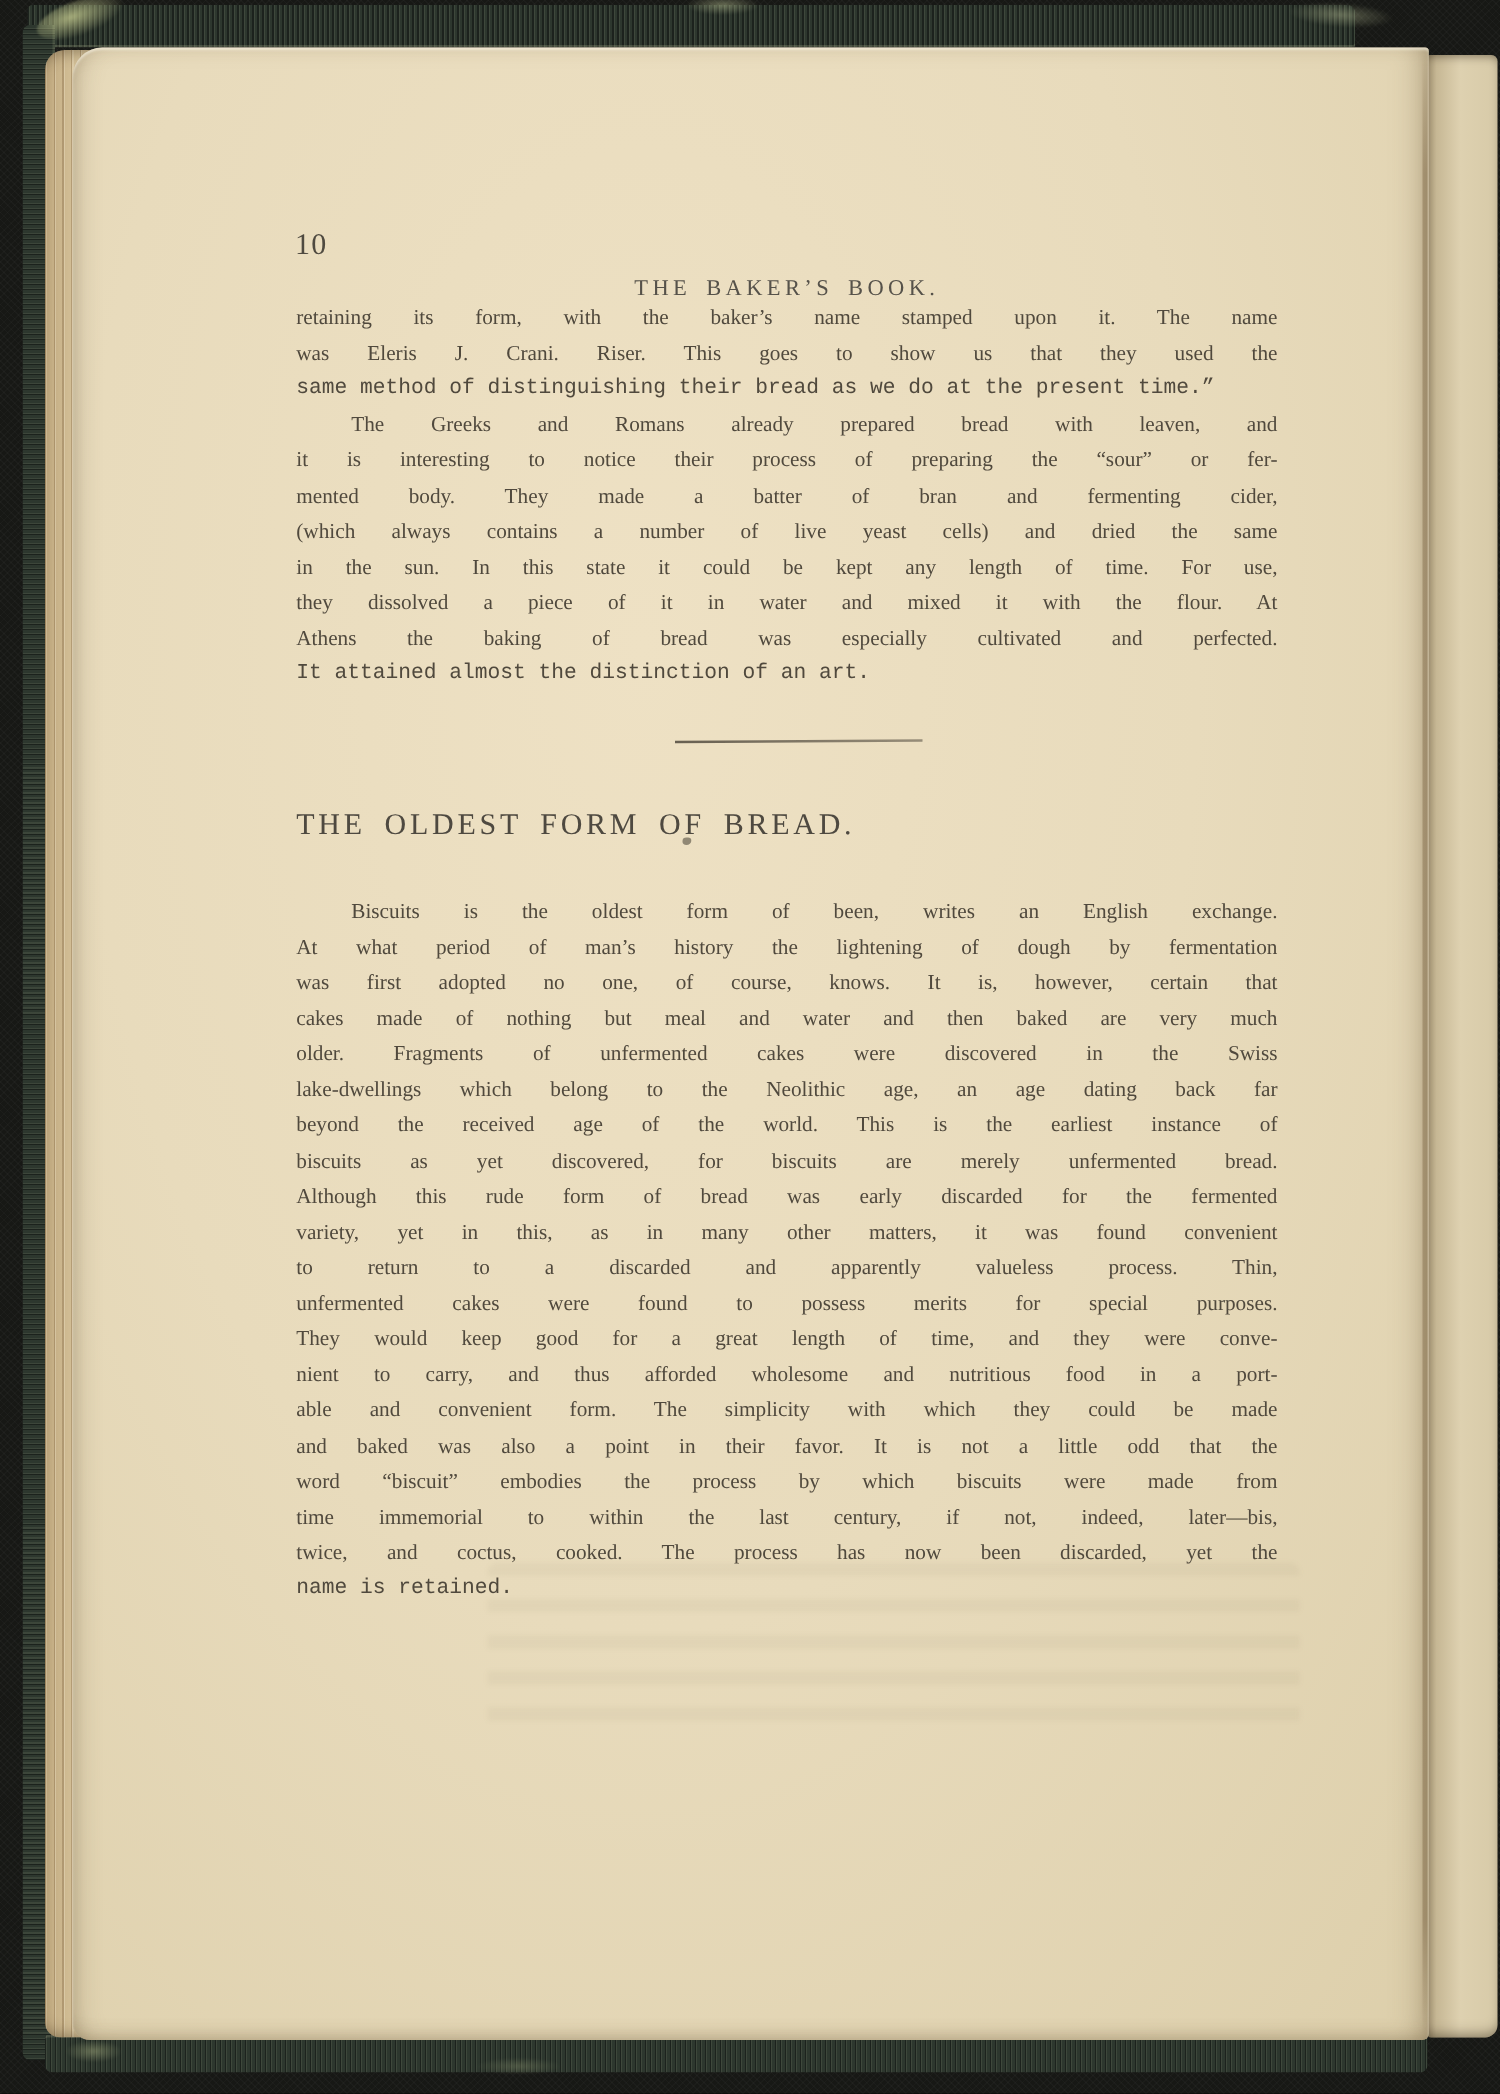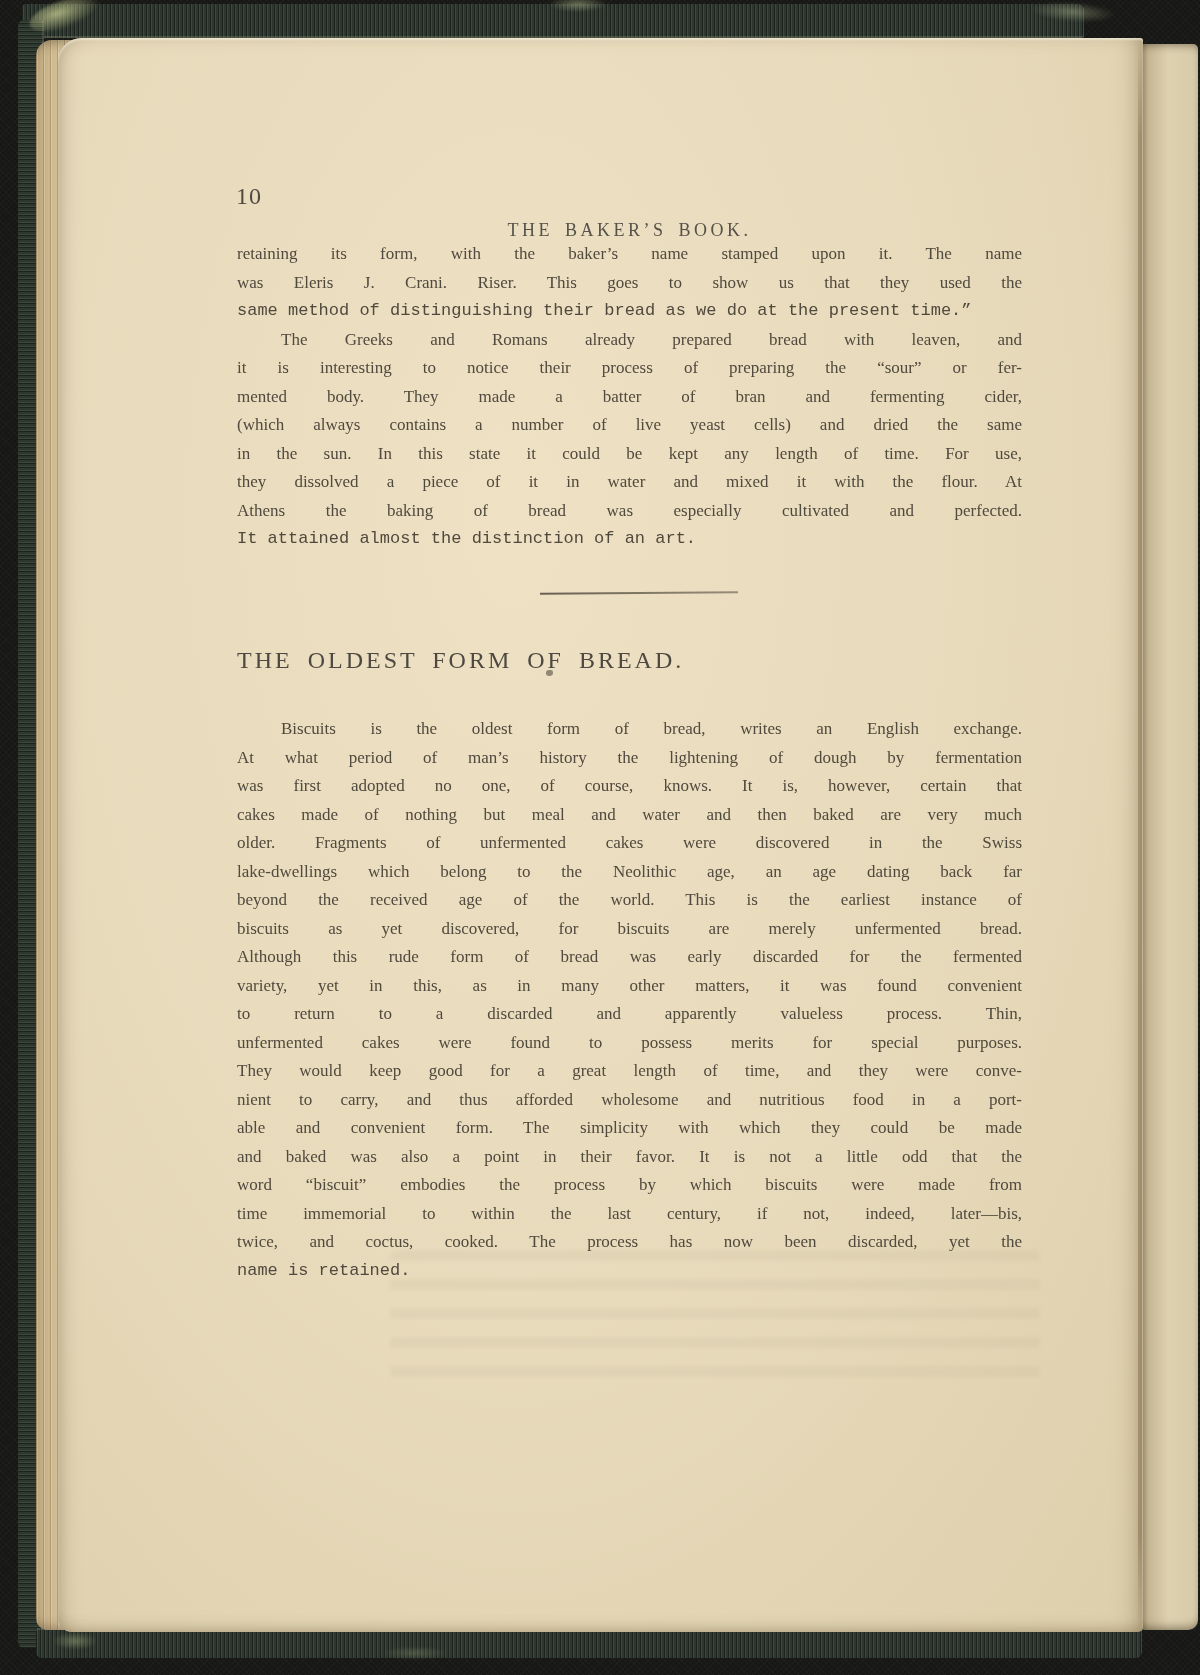--- a/index.html
+++ b/index.html
@@ -157,21 +157,21 @@
       <div class="line">they dissolved a piece of it in water and mixed it with the flour.  At</div>
       <div class="line">Athens the baking of bread was especially cultivated and perfected.</div>
       <div class="line end">It attained almost the distinction of an art.</div>
     </div>
 
   <div class="divider"></div>
   <div class="section-heading">THE OLDEST FORM OF BREAD.</div>
   <div class="ink-smudge"></div>
 
   <div class="textblock block-2">
-      <div class="line indent">Biscuits is the oldest form of bread, writes an English exchange.</div>
+      <div class="line indent">Biscuits is the oldest form of been, writes an English exchange.</div>
       <div class="line">At what period of man’s history the lightening of dough by fermentation</div>
       <div class="line">was first adopted no one, of course, knows.  It is, however, certain that</div>
       <div class="line">cakes made of nothing but meal and water and then baked are very much</div>
       <div class="line">older.  Fragments of unfermented cakes were discovered in the Swiss</div>
       <div class="line">lake-dwellings which belong to the Neolithic age, an age dating back far</div>
       <div class="line">beyond the received age of the world.  This is the earliest instance of</div>
       <div class="line">biscuits as yet discovered, for biscuits are merely unfermented bread.</div>
       <div class="line">Although this rude form of bread was early discarded for the fermented</div>
       <div class="line">variety, yet in this, as in many other matters, it was found convenient</div>
       <div class="line">to return to a discarded and apparently valueless process.  Thin,</div>

